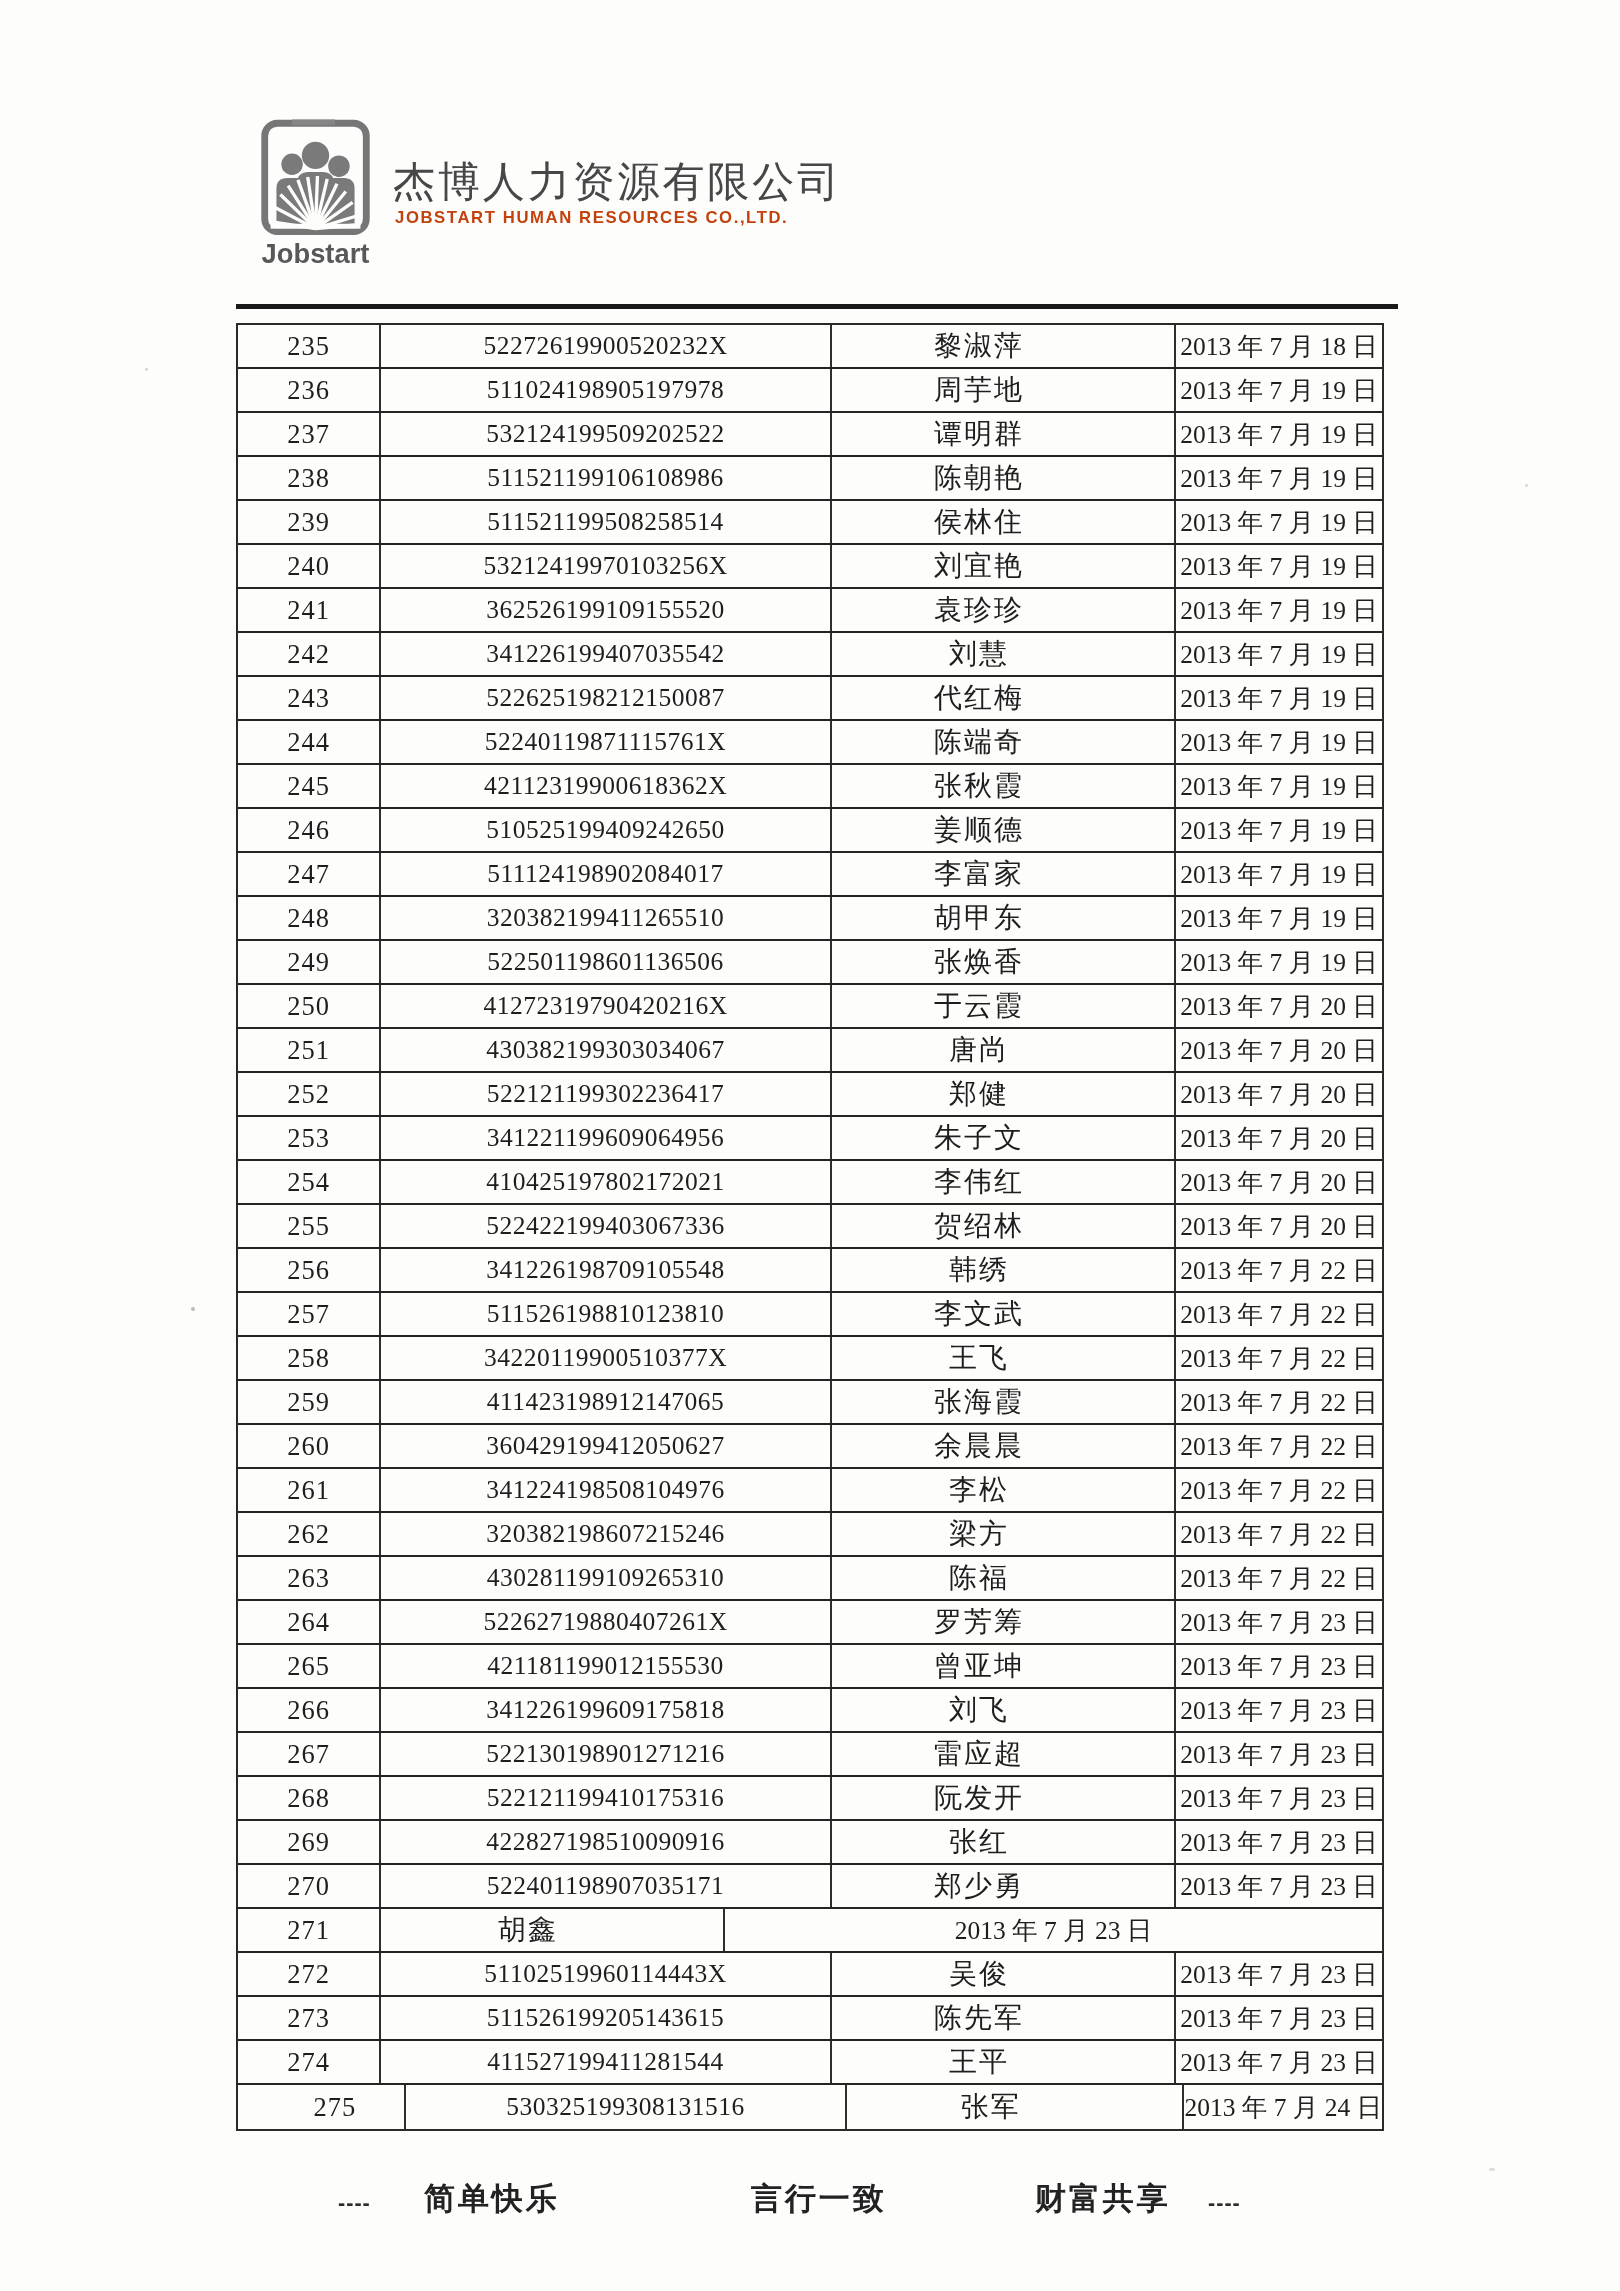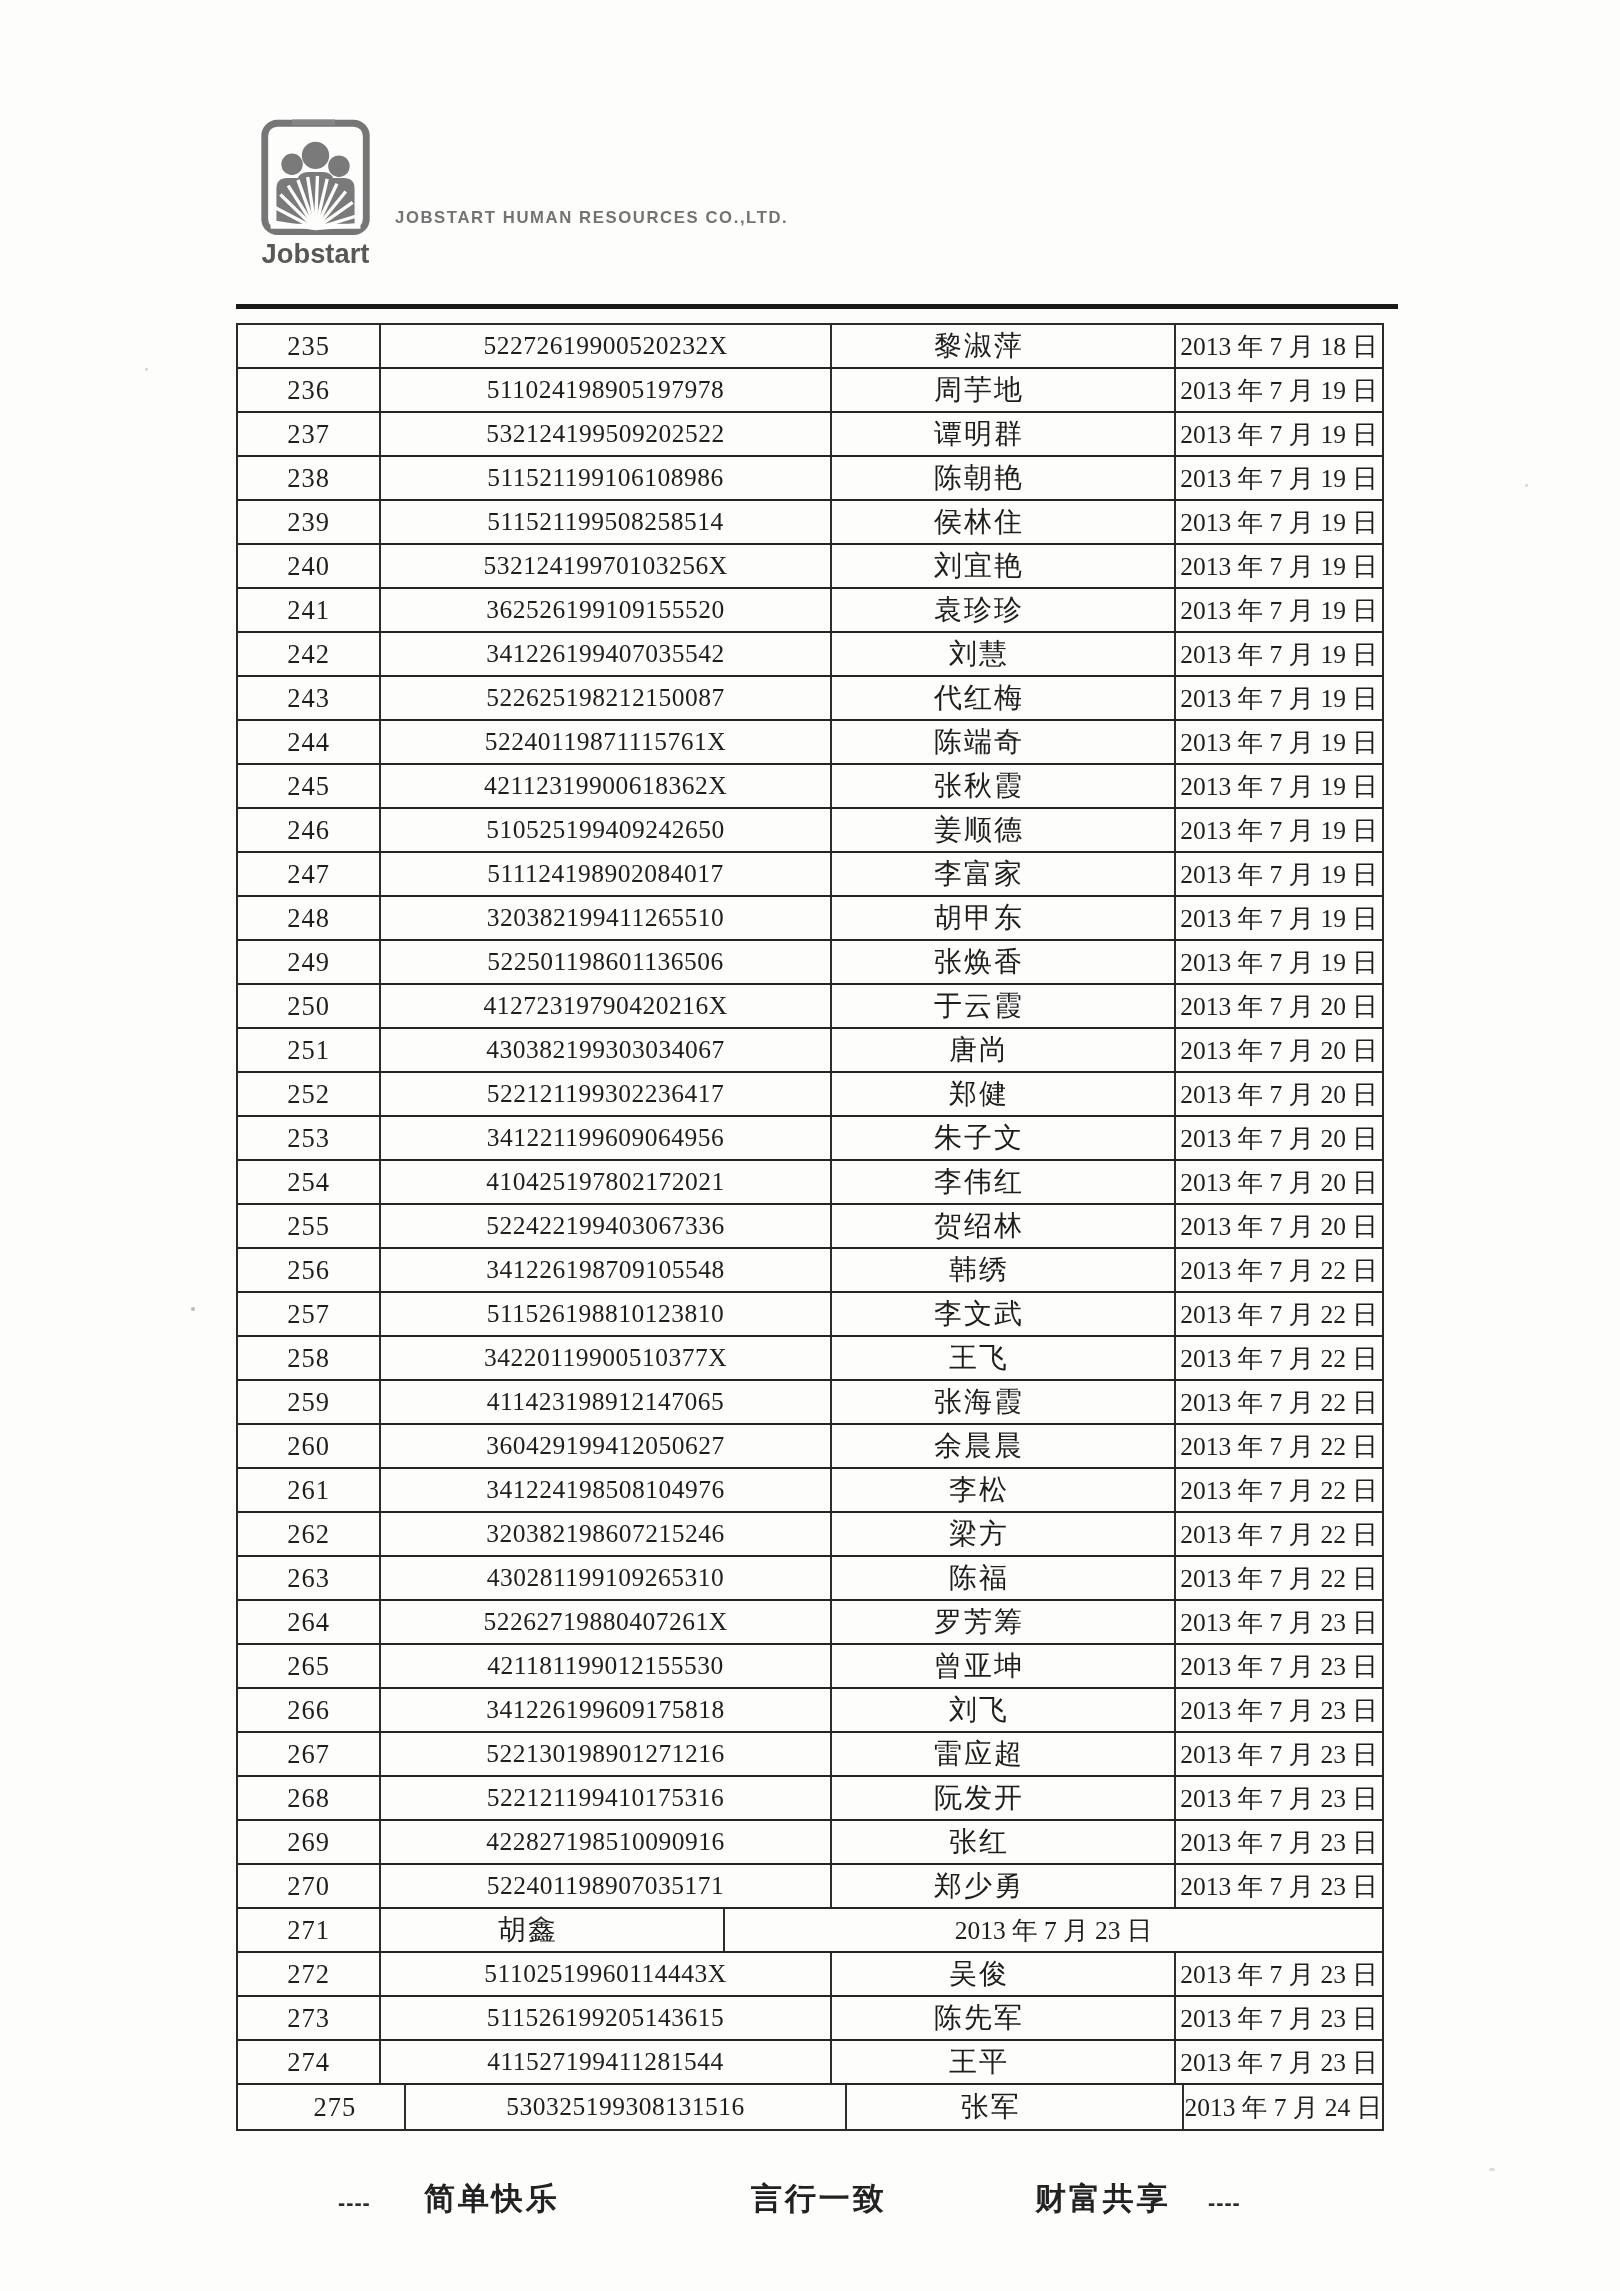--- a/index.html
+++ b/index.html
@@ -15,21 +15,21 @@
   .logo-svg{position:absolute;left:253px;top:114px;}
   .company-zh{
     position:absolute;left:393px;top:157px;
     font-size:42px;line-height:49px;
     letter-spacing:2.9px;color:#474747;
     font-family:"Liberation Sans","DejaVu Sans",sans-serif;
     font-weight:500;
   }
   .company-en{
     position:absolute;left:395px;top:208px;
-    font-size:16.7px;letter-spacing:1.6px;color:#737373;
+    font-size:16.7px;letter-spacing:1.6px;color:#c2410c;
     font-family:"Liberation Sans","DejaVu Sans",sans-serif;
     font-weight:bold;
   }
   .thick-rule{
     position:absolute;left:236px;top:304px;
     width:1162px;height:4.9px;background:#1a1a1a;
   }
   
   .roster{
     position:absolute;left:236px;top:323px;
@@ -110,20 +110,21 @@
       <line x1="64" y1="117" x2="95" y2="79"></line>
       <line x1="64" y1="117" x2="102" y2="90"></line>
       <line x1="64" y1="117" x2="106" y2="104"></line>
       <line x1="64" y1="117" x2="108" y2="113"></line>
     </g>
 
     <rect x="18" y="112" width="92" height="5" fill="#fdfdfc"></rect>
     <text x="64" y="152" text-anchor="middle" font-size="28" font-weight="bold" fill="#585858" font-family="Liberation Sans, DejaVu Sans, sans-serif">Jobstart</text>
   </svg>
 
+  <div class="company-zh">杰博人力资源有限公司</div>
   <div class="company-en">JOBSTART HUMAN RESOURCES CO.,LTD.</div>
 
   <div class="thick-rule"></div>
 
   <div class="roster">
 
       <div class="row">
         <div class="cell c-no">235</div>
         <div class="cell c-id">52272619900520232X</div>
         <div class="cell c-name">黎淑萍</div>

